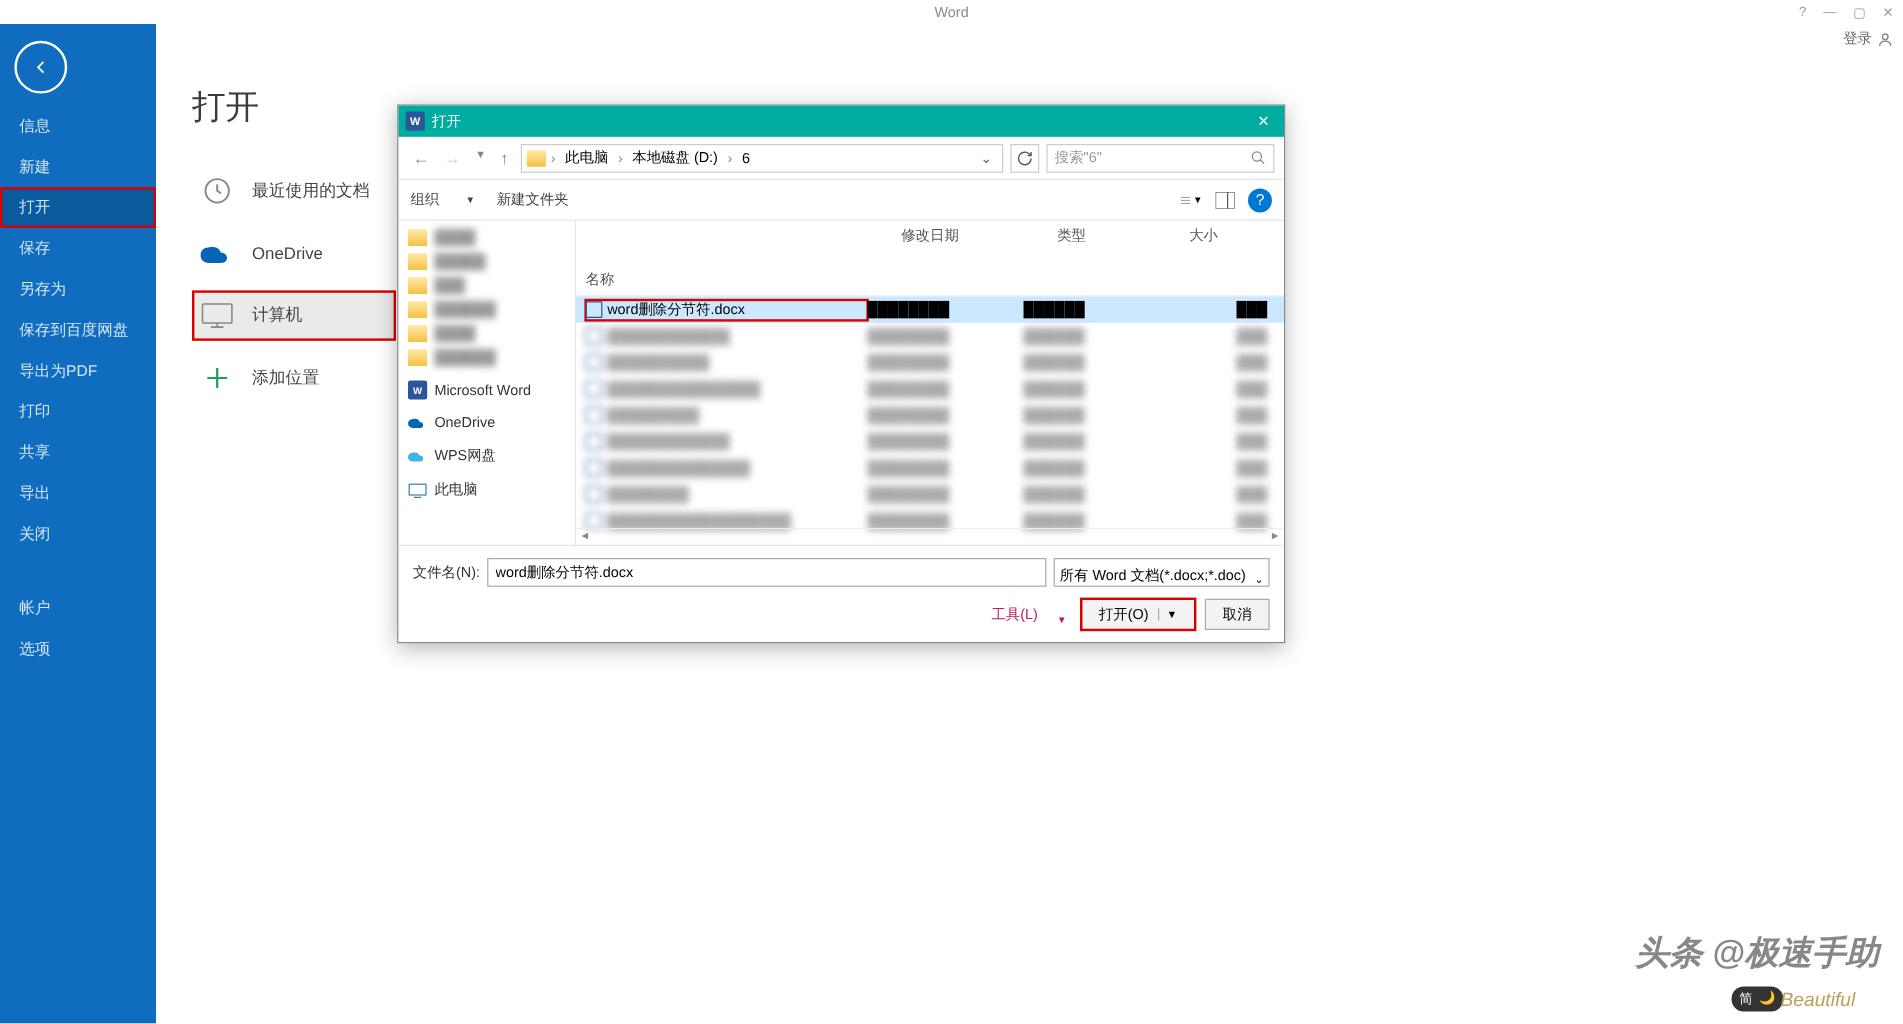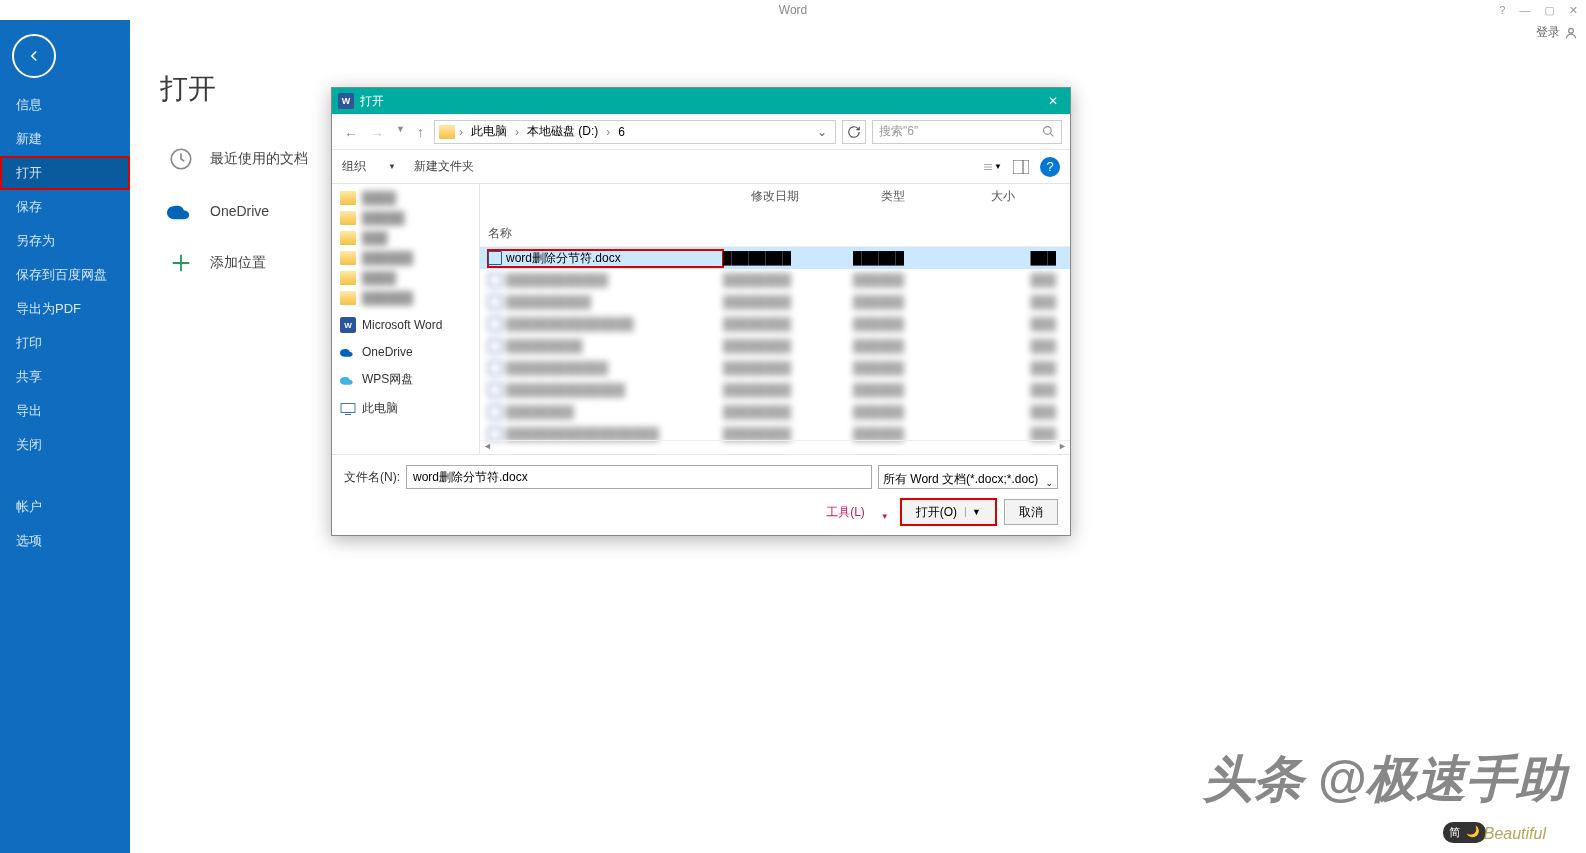--- a/index.html
+++ b/index.html
@@ -80,21 +80,21 @@
     .fname-row { display:flex; align-items:center; gap:6px; margin-bottom:10px; }
     .fname-label { font-size:12px; color:#333; }
     .fname-input { flex:1; height:24px; border:1px solid #aaa; padding:0 6px; font-size:12px; }
     .ftype-select { width:180px; height:24px; border:1px solid #aaa; font-size:12px; padding:0 4px; display:flex; align-items:flex-end; justify-content:space-between; cursor:pointer;}
     .btn-row { display:flex; align-items:center; justify-content:flex-end; gap:8px; }
     .tools-label { font-size:12px; color:#be185d; margin-right:4px; display:flex; align-items:flex-end; gap:16px; cursor:pointer;}
     .dlg-btn { height:26px; padding: 0 14px; border:1px solid #aaa; background:#f3f3f3; font-size:12px; cursor:pointer; display:flex; align-items:center; gap:4px;}
     .dlg-btn.open-b { outline: 2px solid #d90000; outline-offset:-1px; }
     .dropdown-split { border-left:1px solid #aaa; padding-left:6px; margin-left:4px; font-size:9px;}
     
-    .watermark { position:absolute; right: 20px; bottom: 40px; font-size: 50px; color:#888; font-weight:bold; font-style:italic;}
+    .watermark { position:absolute; right: 20px; bottom: 40px; font-size: 28px; color:#888; font-weight:bold; font-style:italic;}
     .watermark2 { position:absolute; right: 40px; bottom: 10px; font-size:16px; color:#b8a458; font-style:italic; }
     .theme-widget { position:absolute; right: 100px; bottom: 10px; display:flex; gap:6px; background:#333; padding:3px 6px; border-radius:10px; color:#fff; font-size:11px;}
   </style>
 </head>
 <body>
 
 <div class="word-app">
   <div class="word-titlebar">
     <span>Word</span>
     <div class="word-titlebar-icons">
@@ -148,20 +148,29 @@
           <span>最近使用的文档</span>
         </div>
         <div class="open-item">
           <div class="open-icon">
             <svg width="28" height="18" viewBox="0 0 48 28">
                 <path fill="#0364b8" d="M18 5c6 0 10 4 11 8 5 0 9 3 9 8s-4 7-9 7H12C5 28 0 23 0 17 0 11 5 6 11 6c2-1 4-1 7-1z"></path>
               </svg>
           </div>
           <span>OneDrive</span>
         </div>
+        <div class="open-item highlighted">
+          <div class="open-icon">
+            <svg width="28" height="24" viewBox="0 0 32 26" fill="none" stroke="#888" stroke-width="1.5">
+                <rect x="2" y="2" width="28" height="18" rx="1"></rect>
+                <path d="M10 24h12M16 20v4"></path>
+              </svg>
+          </div>
+          <span>计算机</span>
+        </div>
         <div class="open-item">
           <div class="open-icon">
             <svg width="22" height="22" viewBox="0 0 24 24">
                 <path fill="#1a9e5e" d="M11 3h2v8h8v2h-8v8h-2v-8H3v-2h8z"></path>
               </svg>
           </div>
           <span>添加位置</span>
         </div>
       </div>
     </div>

